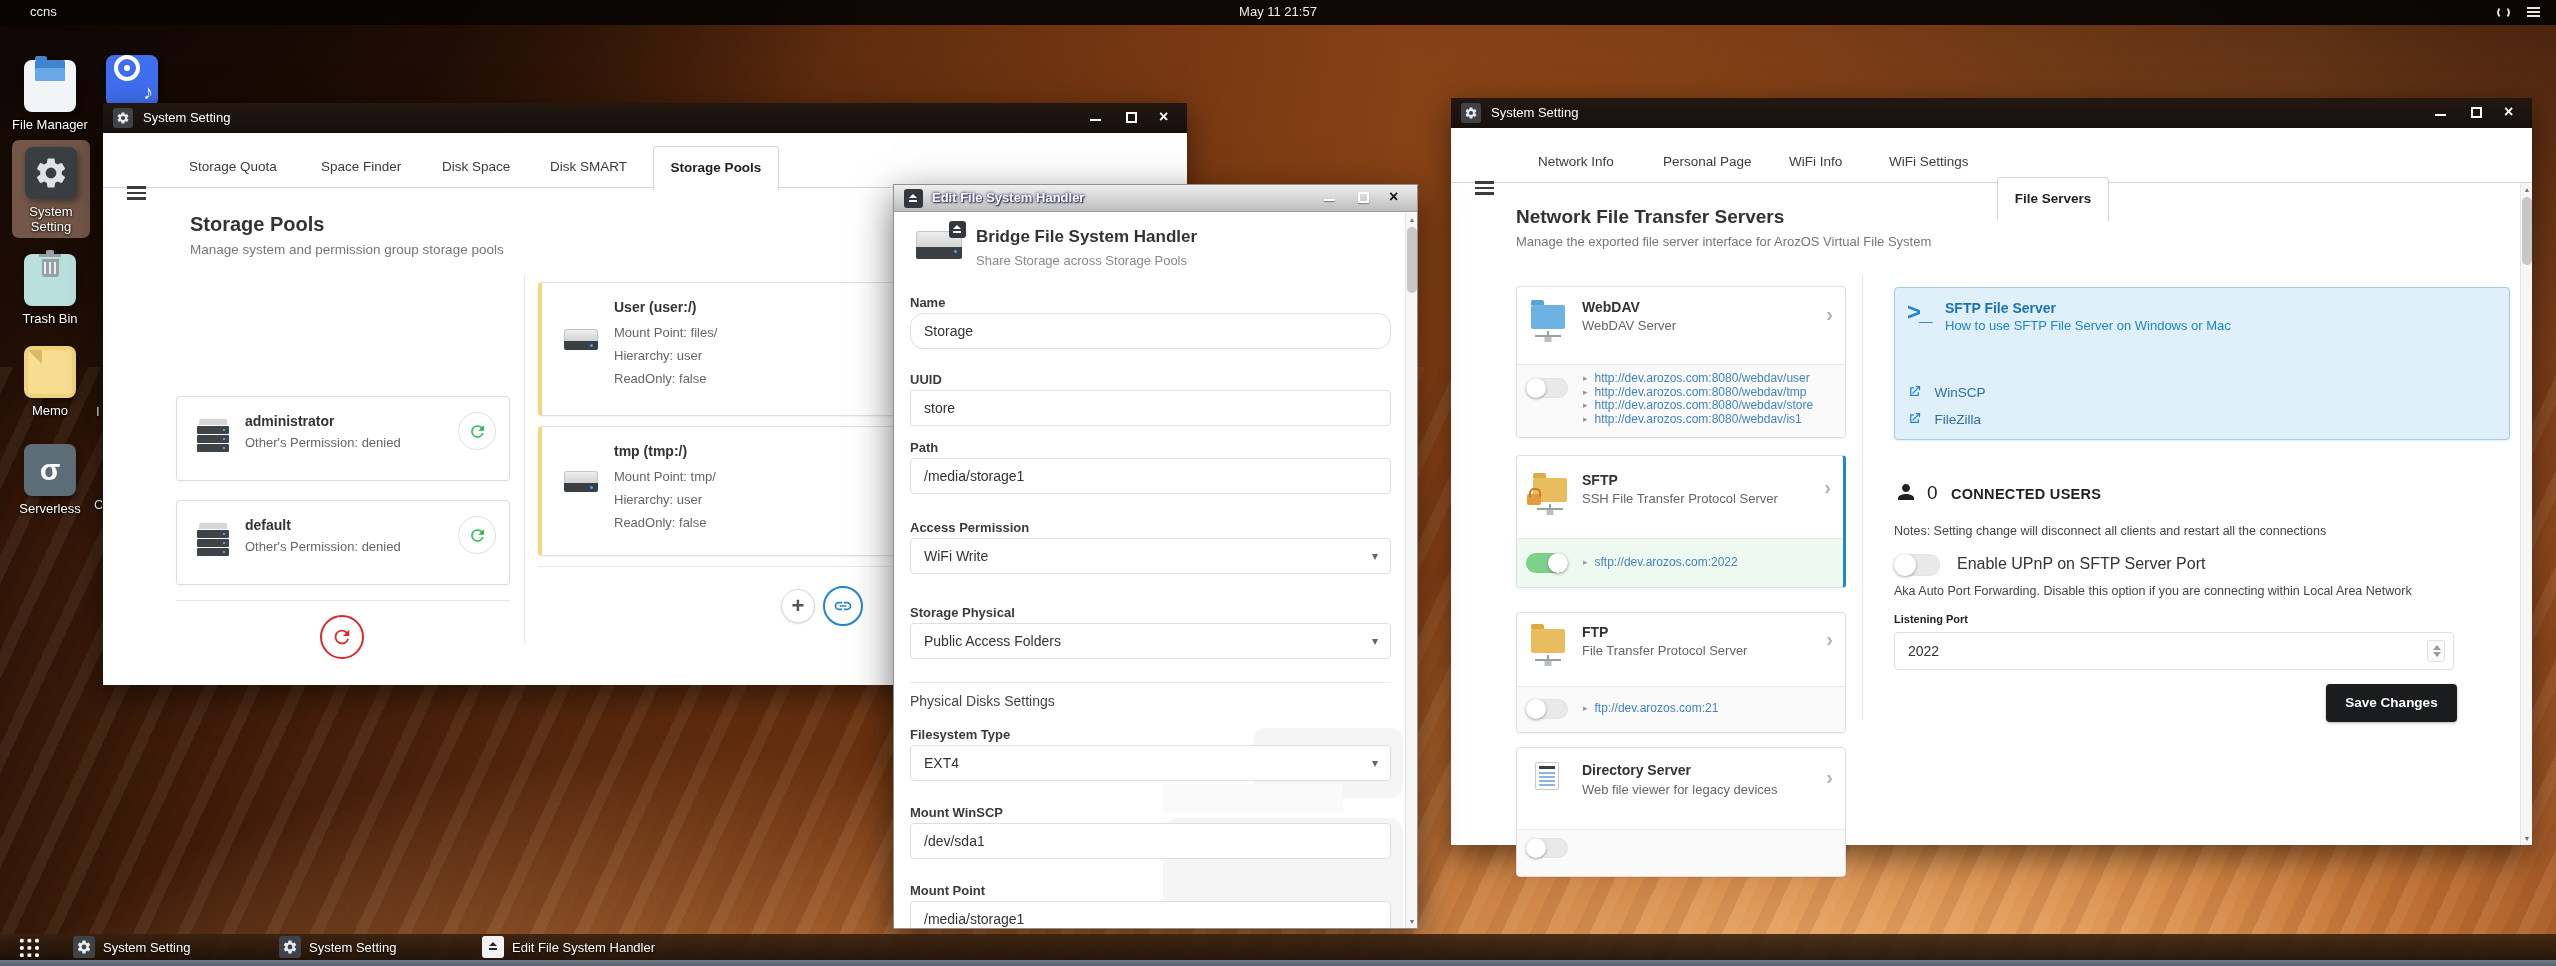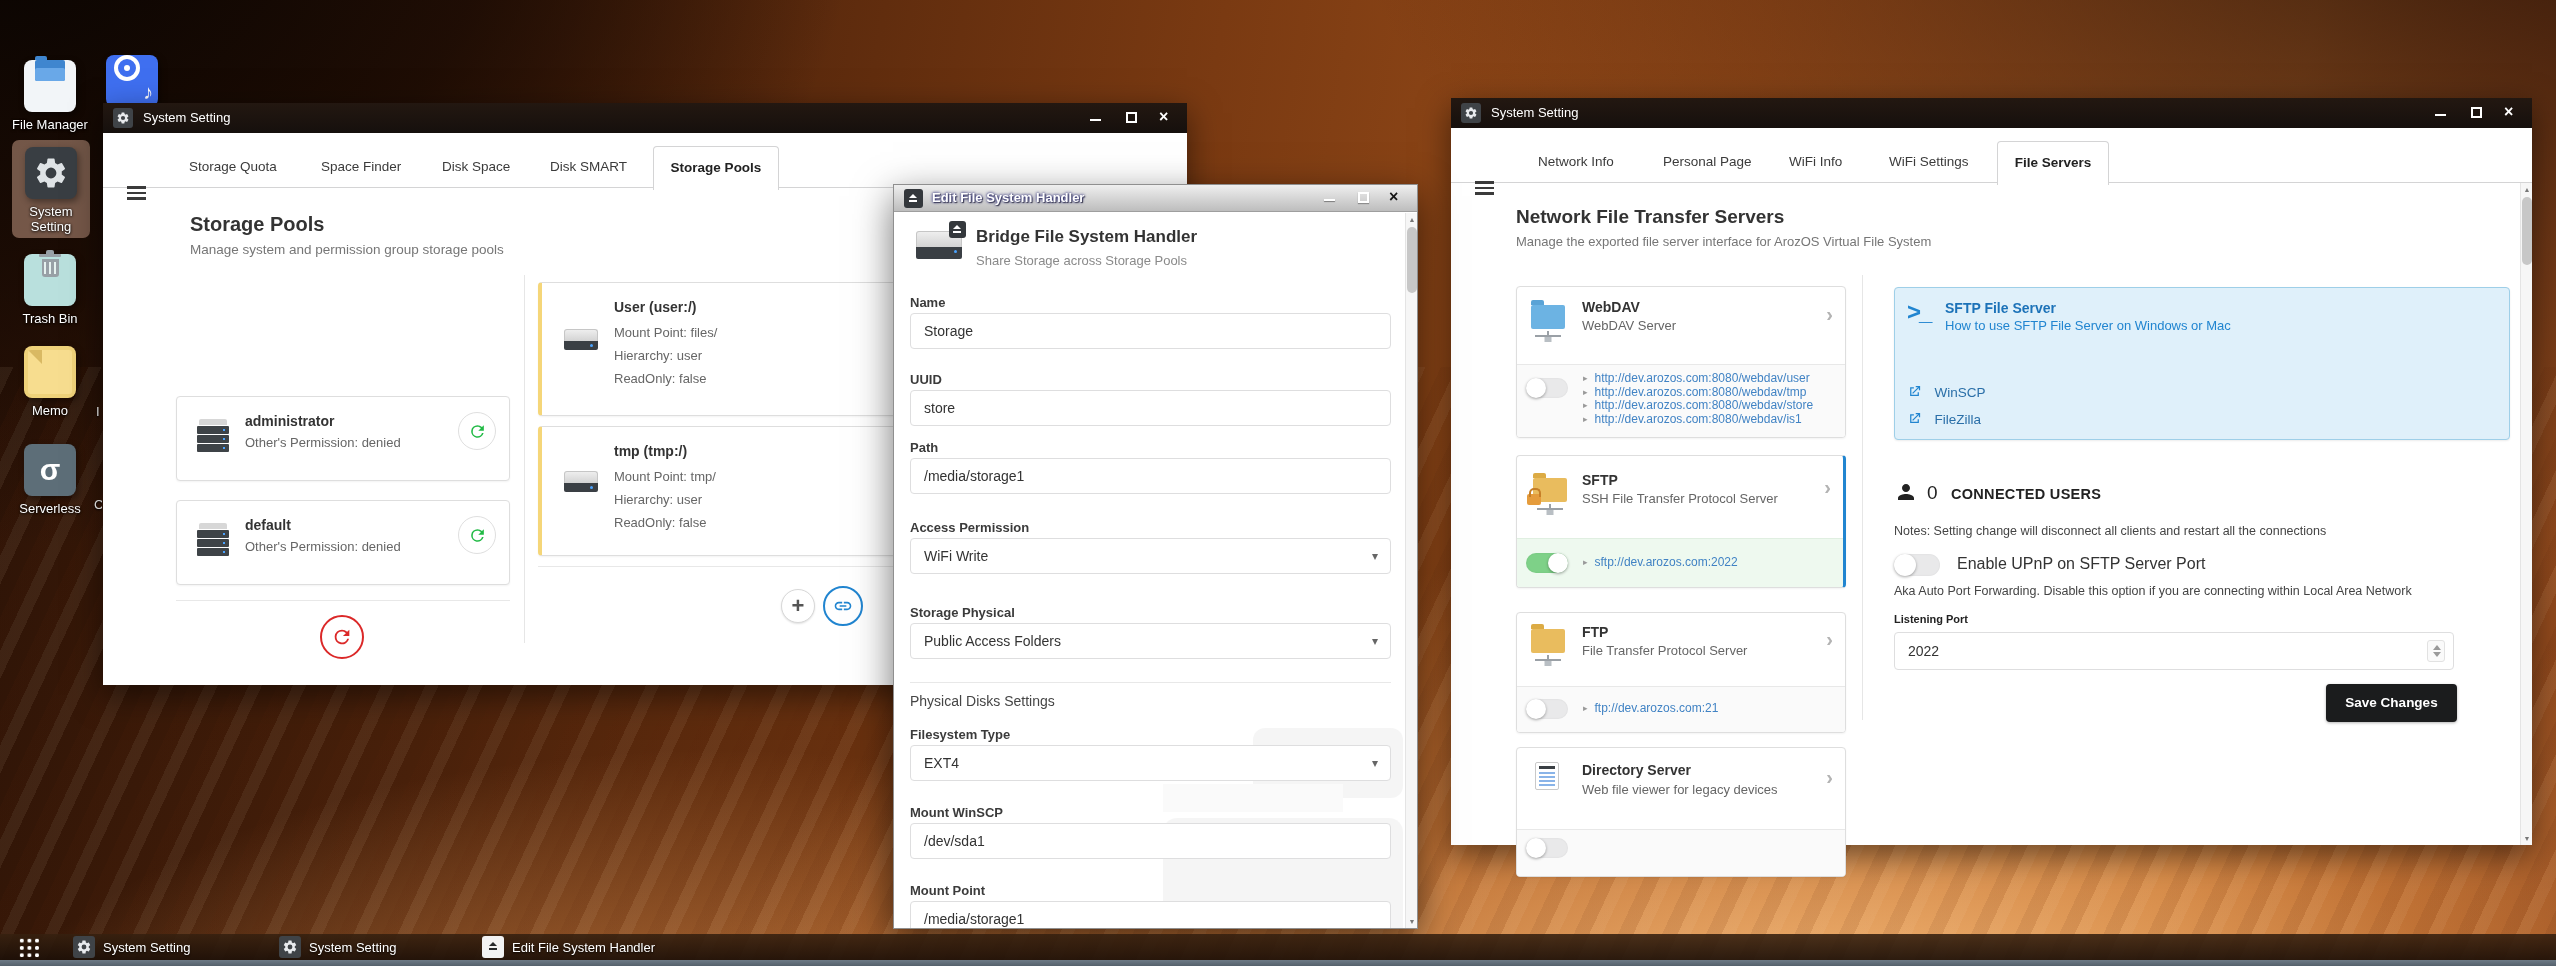--- a/index.html
+++ b/index.html
@@ -144,20 +144,30 @@
   .tk-label { position:absolute; top:6px; font-size:13px; text-shadow:0 1px 2px rgba(0,0,0,.8); white-space:nowrap; }
   .strip { left:0; top:960px; width:2556px; height:6px; background:linear-gradient(#6d7a86,#55616c); z-index:60; }
   .cliptxt { color:#fff; font-size:13px; text-shadow:0 1px 2px #000; z-index:5; width:8px; overflow:hidden; }
 </style>
 </head>
 <body>
 
 <div id="screen">
   <div class="wall abs"></div>
 
+  <div class="menubar abs">
+    <span class="host">ccns</span>
+    <span class="clock">May 11 21:57</span>
+    <span class="spin-ic"></span>
+    <span class="burger-ic">
+        <i></i>
+        <i></i>
+        <i></i>
+      </span>
+  </div>
 
   <div class="sel-halo abs"></div>
   <div class="dicon abs" style="left:12px;top:44px;">
     <div class="dtile" style="background:#f2f5f8;">
         <div class="fm-folder"></div>
       </div>
     <div class="dlabel">File Manager</div>
   </div>
   <div class="dicon abs" style="left:94px;top:44px;">
     <div class="dtile" style="background:#3f6ff0;">
@@ -323,21 +333,21 @@
       <span class="burger">
           <i></i>
           <i></i>
           <i></i>
         </span>
     </div>
     <span class="tab" style="left:87px;">Network Info</span>
     <span class="tab" style="left:212px;">Personal Page</span>
     <span class="tab" style="left:338px;">WiFi Info</span>
     <span class="tab" style="left:438px;">WiFi Settings</span>
-    <span class="tab-active" style="left:546px;width:112px;">File Servers</span>
+    <span class="tab-active" style="left:546px;width:112px;margin-top:36px;">File Servers</span>
 
     <div class="h1 abs" style="left:65px;top:108px;font-size:19px;">Network File Transfer Servers</div>
     <div class="sub abs" style="left:65px;top:136px;font-size:13px;">Manage the exported file server interface for ArozOS Virtual File System</div>
     <div class="vdiv abs" style="left:411px;top:177px;height:445px;"></div>
 
     <div class="card" style="left:65px;top:188px;width:330px;height:152px;overflow:hidden;">
       <div class="folder blue" style="left:14px;top:18px;">
           <span class="net"></span>
         </div>
       <div class="cname" style="left:65px;top:12px;">WebDAV</div>
@@ -478,21 +488,21 @@
       <div class="top" style="height:16px;"></div>
         <div class="bot" style="height:12px;"></div>
       <span style="position:absolute;right:-4px;top:-10px;width:17px;height:17px;background:#34383c;border-radius:3px;">
           <span class="ej" style="position:absolute;left:3px;top:4px;"></span>
         </span>
     </div>
     <div class="abs" style="left:82px;top:42px;font-size:17px;font-weight:bold;color:#333;">Bridge File System Handler</div>
     <div class="abs" style="left:82px;top:68px;font-size:13px;color:#8a8a8a;">Share Storage across Storage Pools</div>
 
     <div class="flabel" style="top:110px;">Name</div>
-    <input class="inp" style="top: 128px;" value="Storage">
+    <input class="inp" style="top: 128px; border-radius: 13px;" value="Storage">
     <div class="flabel" style="top:187px;">UUID</div>
     <input class="inp" style="top: 205px;" value="store">
     <div class="flabel" style="top:255px;">Path</div>
     <input class="inp" style="top: 273px;" value="/media/storage1">
 
     <div class="flabel" style="top:335px;">Access Permission</div>
     <div class="sel" style="top:353px;">
       <span>WiFi Write</span><span class="caret">▾</span>
     </div>
     <div class="flabel" style="top:420px;">Storage Physical</div>

